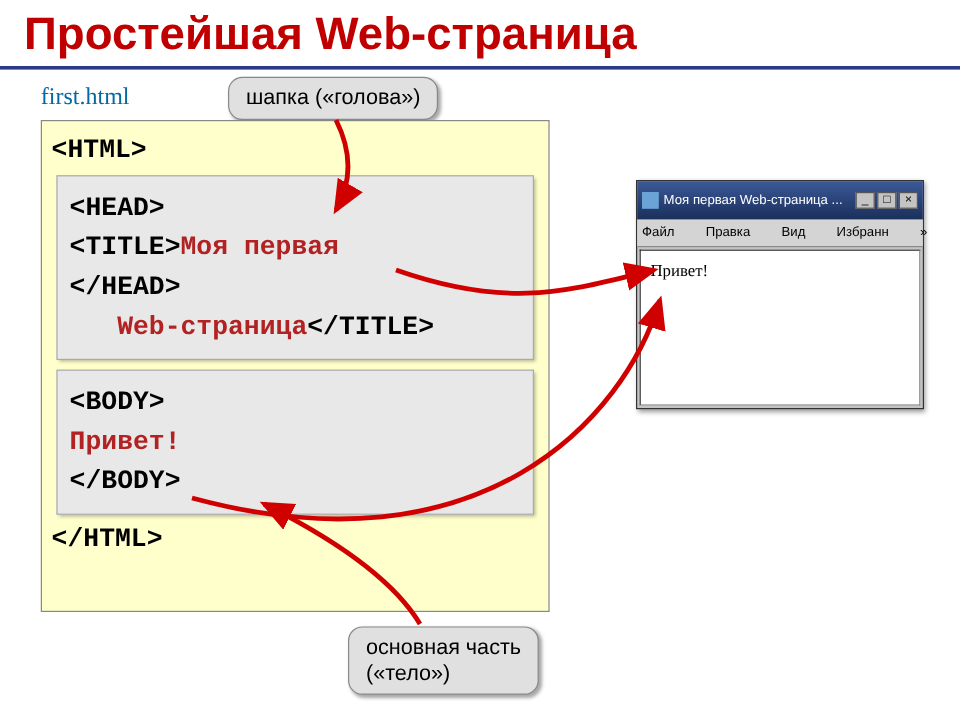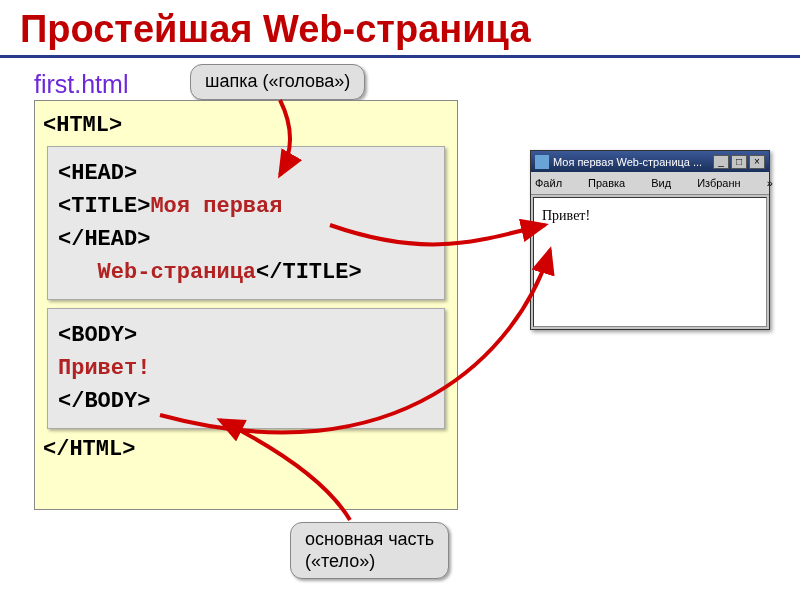--- a/index.html
+++ b/index.html
@@ -15,23 +15,23 @@
   }
   .slide-title {
     font-size: 38px;
     color: #c00000;
     font-weight: bold;
     padding: 8px 20px 4px 20px;
     margin: 0;
     border-bottom: 3px solid #2a3a8a;
   }
   .filename {
-    font-family: Liberation Sans, sans-serif;
-    color: #6d28d9;
-    font-size: 25px;
+    font-family: Liberation Serif, serif;
+    color: #0369a1;
+    font-size: 20px;
     position: absolute;
     left: 34px;
     top: 70px;
   }
   .callout {
     position: absolute;
     background: #e0e0e0;
     border: 1px solid #888;
     border-radius: 12px;
     box-shadow: 2px 2px 3px rgba(0,0,0,0.35);
@@ -78,21 +78,21 @@
     box-shadow: 2px 2px 4px rgba(0,0,0,0.4);
     font-family: Tahoma, sans-serif;
     font-size: 12px;
   }
   .browser-titlebar {
     display: flex;
     align-items: center;
     background: linear-gradient(#3b5998, #1a2f5a);
     color: #fff;
     padding: 3px 4px;
-    height: 21px;
+    height: 32px;
   }
   .browser-titlebar .app-icon {
     width: 14px; height: 14px;
     background: #6aa3d5;
     margin-right: 4px;
     display: inline-block;
   }
   .browser-titlebar .title-text {
     flex: 1;
     white-space: nowrap;

